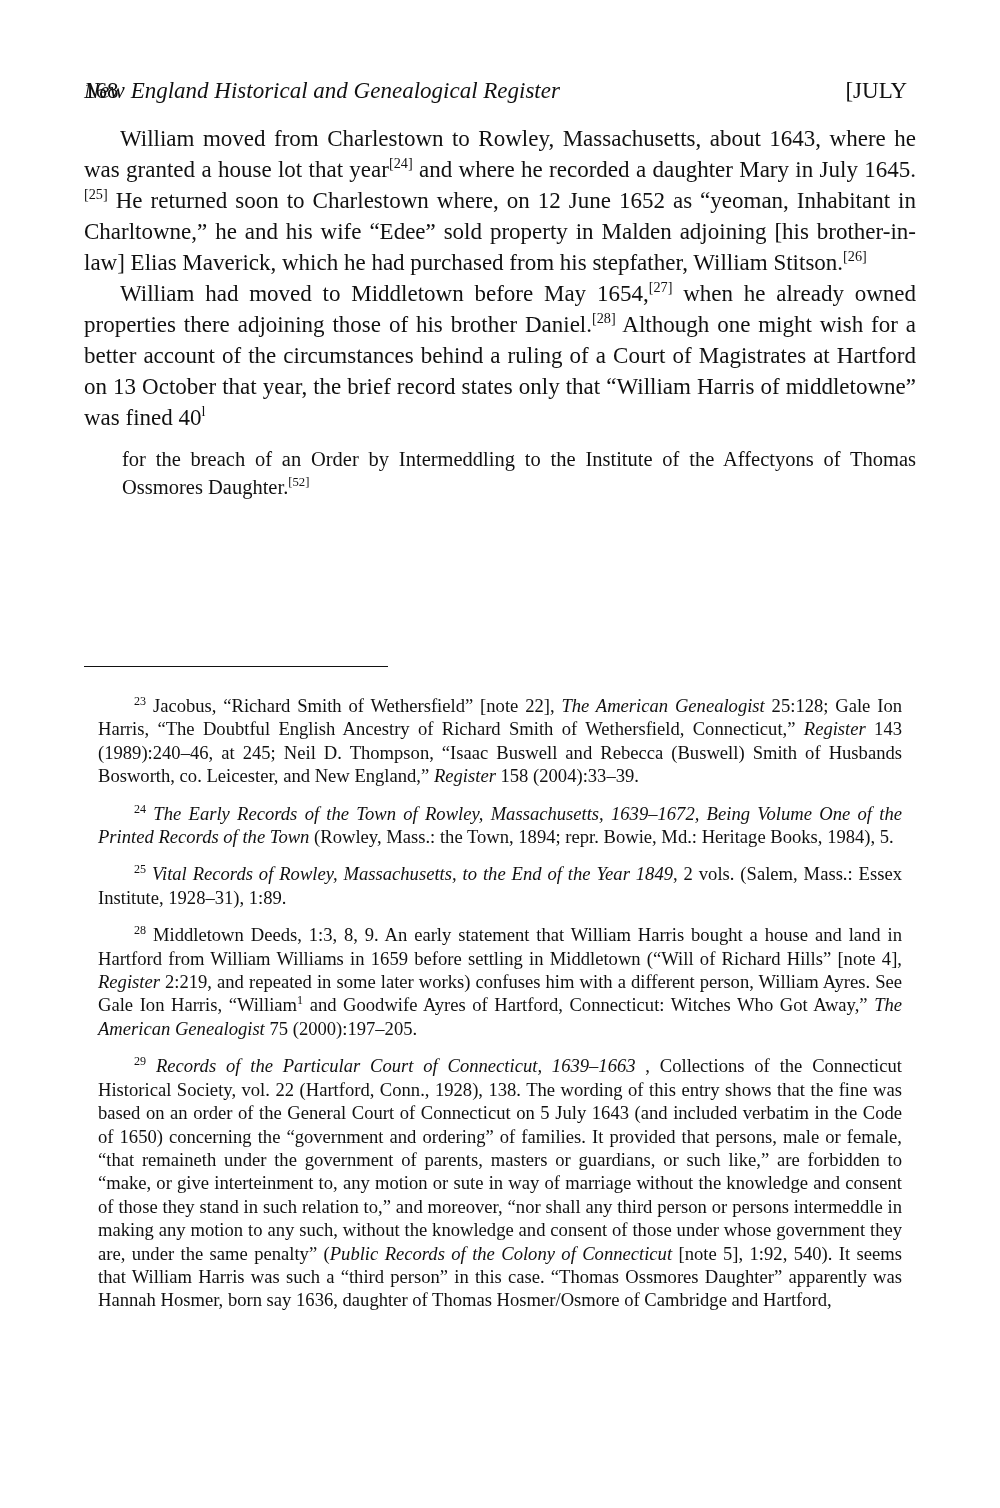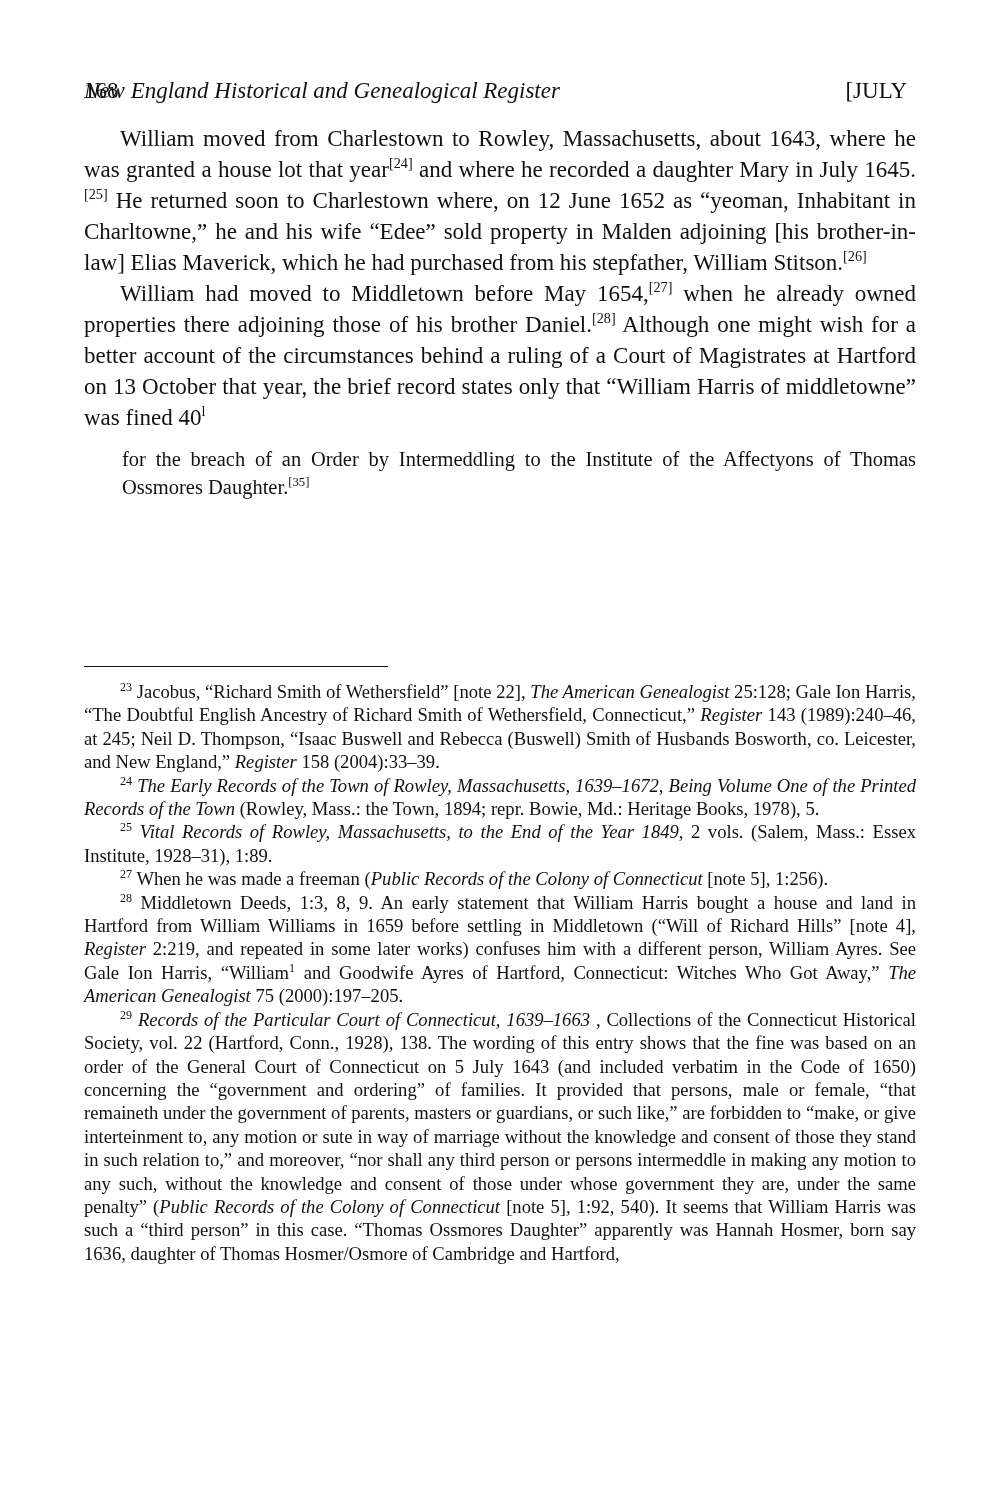--- a/index.html
+++ b/index.html
@@ -27,41 +27,40 @@
   sup { font-size: 62%; line-height: 0; vertical-align: 0.6em; }
 
   .fn-rule {
     position: absolute; left: 84px; top: 666px; width: 304px; height: 0;
     border-top: 1.3px solid #111;
   }
   .footnotes {
     position: absolute; left: 84px; top: 680px; width: 832px;
     font-size: 18.6px; line-height: 23.4px; text-align: justify;
   }
-  .footnotes p { margin: 0; text-indent: 36px; }
+  .footnotes p { margin: 14px; text-indent: 36px; }
   .footnotes sup { font-size: 65%; vertical-align: 0.55em; }
   i { font-style: italic; }
 </style>
 </head>
 <body>
 
 <div class="header">
   <span class="page-num">168</span>
   <span class="journal">New England Historical and Genealogical Register</span>
   <span class="month">[JULY</span>
 </div>
 
 <div class="body-text">
   <p class="indent"><span>William moved from Charlestown to Rowley, Massachusetts, about 1643, where he was granted a house lot that year</span><sup>[24]</sup><span> and where he recorded a daughter Mary in July 1645.</span><sup>[25]</sup><span> He returned soon to Charlestown where, on 12 June 1652 as “yeoman, Inhabitant in Charltowne,” he and his wife “Edee” sold property in Malden adjoining [his brother-in-law] Elias Maverick, which he had purchased from his stepfather, William Stitson.</span><sup>[26]</sup></p>
   <p class="indent"><span>William had moved to Middletown before May 1654,</span><sup>[27]</sup><span> when he already owned properties there adjoining those of his brother Daniel.</span><sup>[28]</sup><span> Although one might wish for a better account of the circumstances behind a ruling of a Court of Magistrates at Hartford on 13 October that year, the brief record states only that “William Harris of middletowne” was fined 40</span><sup>l</sup></p>
-  <p class="quote"><span>for the breach of an Order by Intermeddling to the Institute of the Affectyons of Thomas Ossmores Daughter.</span><sup>[35]</sup></p>
+  <p class="quote"><span>for the breach of an Order by Intermeddling to the Institute of the Affectyons of Thomas Ossmores Daughter.</span><sup>[52]</sup></p>
 </div>
 
 <div class="fn-rule"></div>
 
 <div class="footnotes">
   <p><sup>23</sup><span> Jacobus, “Richard Smith of Wethersfield” [note 22], </span><i>The American Genealogist</i><span> 25:128; Gale Ion Harris, “The Doubtful English Ancestry of Richard Smith of Wethersfield, Connecticut,” </span><i>Register</i><span> 143 (1989):240–46, at 245; Neil D. Thompson, “Isaac Buswell and Rebecca (Buswell) Smith of Husbands Bosworth, co. Leicester, and New England,” </span><i>Register</i><span> 158 (2004):33–39.</span></p>
-  <p><sup>24</sup><i> The Early Records of the Town of Rowley, Massachusetts, 1639–1672, Being Volume One of the Printed Records of the Town</i><span> (Rowley, Mass.: the Town, 1894; repr. Bowie, Md.: Heritage Books, 1978), 5.</span></p>
+  <p><sup>24</sup><i> The Early Records of the Town of Rowley, Massachusetts, 1639–1672, Being Volume One of the Printed Records of the Town</i><span> (Rowley, Mass.: the Town, 1894; repr. Bowie, Md.: Heritage Books, 1984), 5.</span></p>
   <p><sup>25</sup><i> Vital Records of Rowley, Massachusetts, to the End of the Year 1849</i><span>, 2 vols. (Salem, Mass.: Essex Institute, 1928–31), 1:89.</span></p>
-  <p><sup>27</sup><span> When he was made a freeman (</span><i>Public Records of the Colony of Connecticut</i><span> [note 5], 1:256).</span></p>
   <p><sup>28</sup><span> Middletown Deeds, 1:3, 8, 9. An early statement that William Harris bought a house and land in Hartford from William Williams in 1659 before settling in Middletown (“Will of Richard Hills” [note 4], </span><i>Register</i><span> 2:219, and repeated in some later works) confuses him with a different person, William Ayres. See Gale Ion Harris, “William</span><sup>1</sup><span> and Goodwife Ayres of Hartford, Connecticut: Witches Who Got Away,” </span><i>The American Genealogist</i><span> 75 (2000):197–205.</span></p>
   <p><sup>29</sup><i> Records of the Particular Court of Connecticut, 1639–1663</i><span> , Collections of the Connecticut Historical Society, vol. 22 (Hartford, Conn., 1928), 138. The wording of this entry shows that the fine was based on an order of the General Court of Connecticut on 5 July 1643 (and included verbatim in the Code of 1650) concerning the “government and ordering” of families. It provided that persons, male or female, “that remaineth under the government of parents, masters or guardians, or such like,” are forbidden to “make, or give interteinment to, any motion or sute in way of marriage without the knowledge and consent of those they stand in such relation to,” and moreover, “nor shall any third person or persons intermeddle in making any motion to any such, without the knowledge and consent of those under whose government they are, under the same penalty” (</span><i>Public Records of the Colony of Connecticut</i><span> [note 5], 1:92, 540). It seems that William Harris was such a “third person” in this case. “Thomas Ossmores Daughter” apparently was Hannah Hosmer, born say 1636, daughter of Thomas Hosmer/Osmore of Cambridge and Hartford,</span></p>
 </div>
 
 </body></html>

